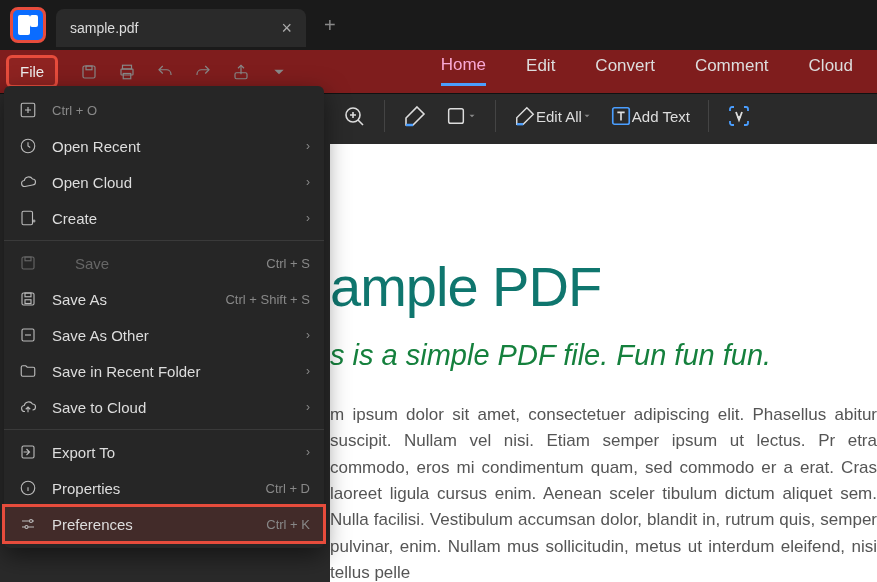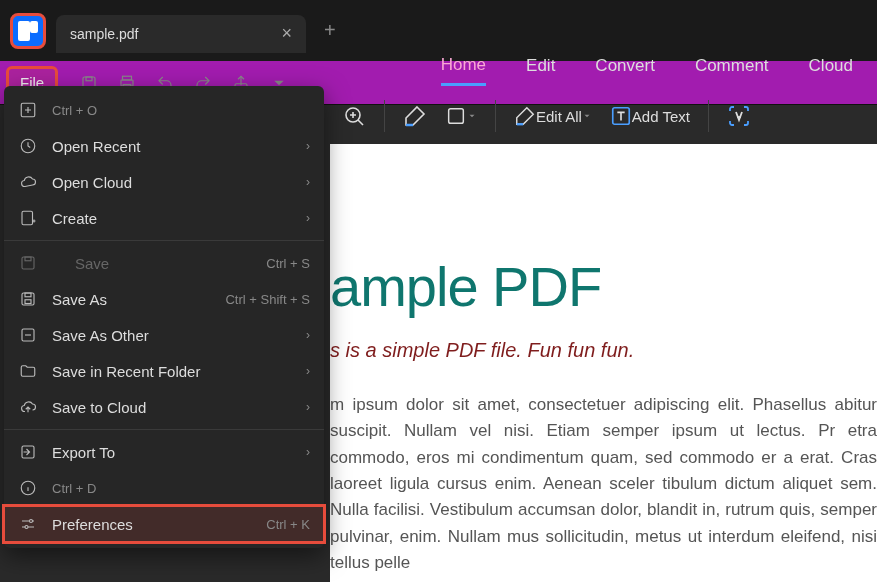--- a/index.html
+++ b/index.html
@@ -1,45 +1,45 @@
 <!DOCTYPE html>
 <html><head>
 <meta charset="utf-8">
 <style>
 * { margin: 0; padding: 0; box-sizing: border-box; font-family: -apple-system, BlinkMacSystemFont, 'Segoe UI', sans-serif; }
 body { width: 877px; height: 582px; background: #2a2a2a; overflow: hidden; position: relative; }
 
-.titlebar { height: 61px; background: #1a1a1a; display: flex; align-items: center; }
+.titlebar { height: 50px; background: #1a1a1a; display: flex; align-items: center; }
 .app-icon { width: 32px; height: 32px; background: #0a6cff; border-radius: 6px; margin: 0 12px 0 12px; display: flex; align-items: center; justify-content: center; position: relative; }
 .app-icon::before { content: ''; position: absolute; left: 6px; top: 6px; width: 12px; height: 20px; background: #fff; border-radius: 2px; }
 .app-icon::after { content: ''; position: absolute; right: 6px; top: 6px; width: 8px; height: 12px; background: #fff; border-radius: 2px; }
 
 .tab { background: #2a2a2a; height: 38px; min-width: 250px; display: flex; align-items: center; padding: 0 14px; border-radius: 8px 8px 0 0; margin-top: 6px; color: #ddd; font-size: 14px; gap: 8px; }
 .tab .title { flex: 1; }
 .tab .close { color: #aaa; font-size: 18px; cursor: pointer; }
 .newtab { color: #888; font-size: 20px; padding: 0 18px; cursor: pointer; }
 
-.toolbar { height: 44px; background: #a21caf; display: flex; align-items: center; padding: 0 8px; gap: 4px; border-bottom: 1px solid #111; }
+.toolbar { height: 44px; background: #7f1d1d; display: flex; align-items: center; padding: 0 8px; gap: 4px; border-bottom: 1px solid #111; }
 .file-btn { padding: 6px 12px; color: #eee; font-size: 15px; border-radius: 4px; cursor: pointer; }
 .hl-red { outline: 3px solid #e74c3c; outline-offset: -1px; background: rgba(231,76,60,0.15); }
 .hl-red-thin { outline: 3px solid #e74c3c; outline-offset: -1px; }
 .tb-icon { width: 34px; height: 34px; display: flex; align-items: center; justify-content: center; color: #888; cursor: pointer; }
 svg { display: block; }
 
 .topnav { position: absolute; right: 0; top: 44px; height: 44px; display: flex; align-items: center; gap: 40px; padding: 0 24px; color: #ddd; font-size: 17px; }
 .topnav .item { cursor: pointer; padding: 8px 0; }
 .topnav .item.active { color: #f9a8d4; border-bottom: 3px solid #4a9eff; }
 
 .secondbar { position: absolute; left: 330px; top: 88px; height: 56px; display: flex; align-items: center; gap: 18px; padding: 0 12px; color: #ddd; font-size: 15px; }
 .sb-item { display: flex; align-items: center; cursor: pointer; }
 .sb-sep { width: 1px; height: 32px; background: #444; }
 
 .docarea { position: absolute; left: 330px; right: 0; top: 144px; bottom: 0; background: #fff; color: #222; padding: 110px 0 0 0; font-family: Helvetica, Arial, sans-serif; overflow: hidden; }
 .docarea h1 { font-size: 56px; font-weight: 200; color: #0f766e; margin-bottom: 20px; letter-spacing: -1px; }
-.docarea .sub { font-size: 20px; font-style: italic; color: #7f1d1d; margin-bottom: 30px; }
+.docarea .sub { font-size: 29px; font-style: italic; color: #15803d; margin-bottom: 30px; }
 .docarea .body { font-size: 17px; color: #555; line-height: 1.55; text-align: justify; }
 
 .menu { position: absolute; left: 4px; top: 86px; width: 320px; background: #262626; border-radius: 6px; padding: 6px 0; box-shadow: 0 8px 24px rgba(0,0,0,0.5); z-index: 10; color: #ddd; font-size: 15px; }
 .menu-item { display: flex; align-items: center; height: 36px; padding: 0 14px; gap: 14px; cursor: pointer; }
 .menu-item.disabled { color: #666; cursor: default; gap: 37px; }
 .menu-item .mi-icon { width: 20px; height: 20px; display: flex; align-items: center; justify-content: center; flex-shrink: 0; }
 .menu-item .mi-label { flex: 1; }
 .menu-item .mi-sc { color: #888; font-size: 13px; }
 .menu-item .mi-arrow { color: #888; font-size: 12px; }
 .menu-sep { height: 1px; background: #3a3a3a; margin: 4px 0; }
@@ -265,20 +265,21 @@
     <span class="mi-label">Export To</span>
     <span class="mi-arrow">›</span>
   </div>
   <div class="menu-item">
     <span class="mi-icon">
         <svg width="18" height="18" viewBox="0 0 24 24" fill="none" stroke="#bbb" stroke-width="1.5">
           <circle cx="12" cy="12" r="9"></circle>
           <path d="M12 8h.01M12 11v5"></path>
         </svg>
       </span>
+    <span class="mi-label">Properties</span>
     <span class="mi-sc">Ctrl + D</span>
   </div>
   <div class="menu-item hl-red">
     <span class="mi-icon">
         <svg width="18" height="18" viewBox="0 0 24 24" fill="none" stroke="#bbb" stroke-width="1.5">
           <path d="M4 8h10M18 8h2M4 16h4M12 16h8"></path>
           <circle cx="16" cy="8" r="2"></circle>
           <circle cx="10" cy="16" r="2"></circle>
         </svg>
       </span>

